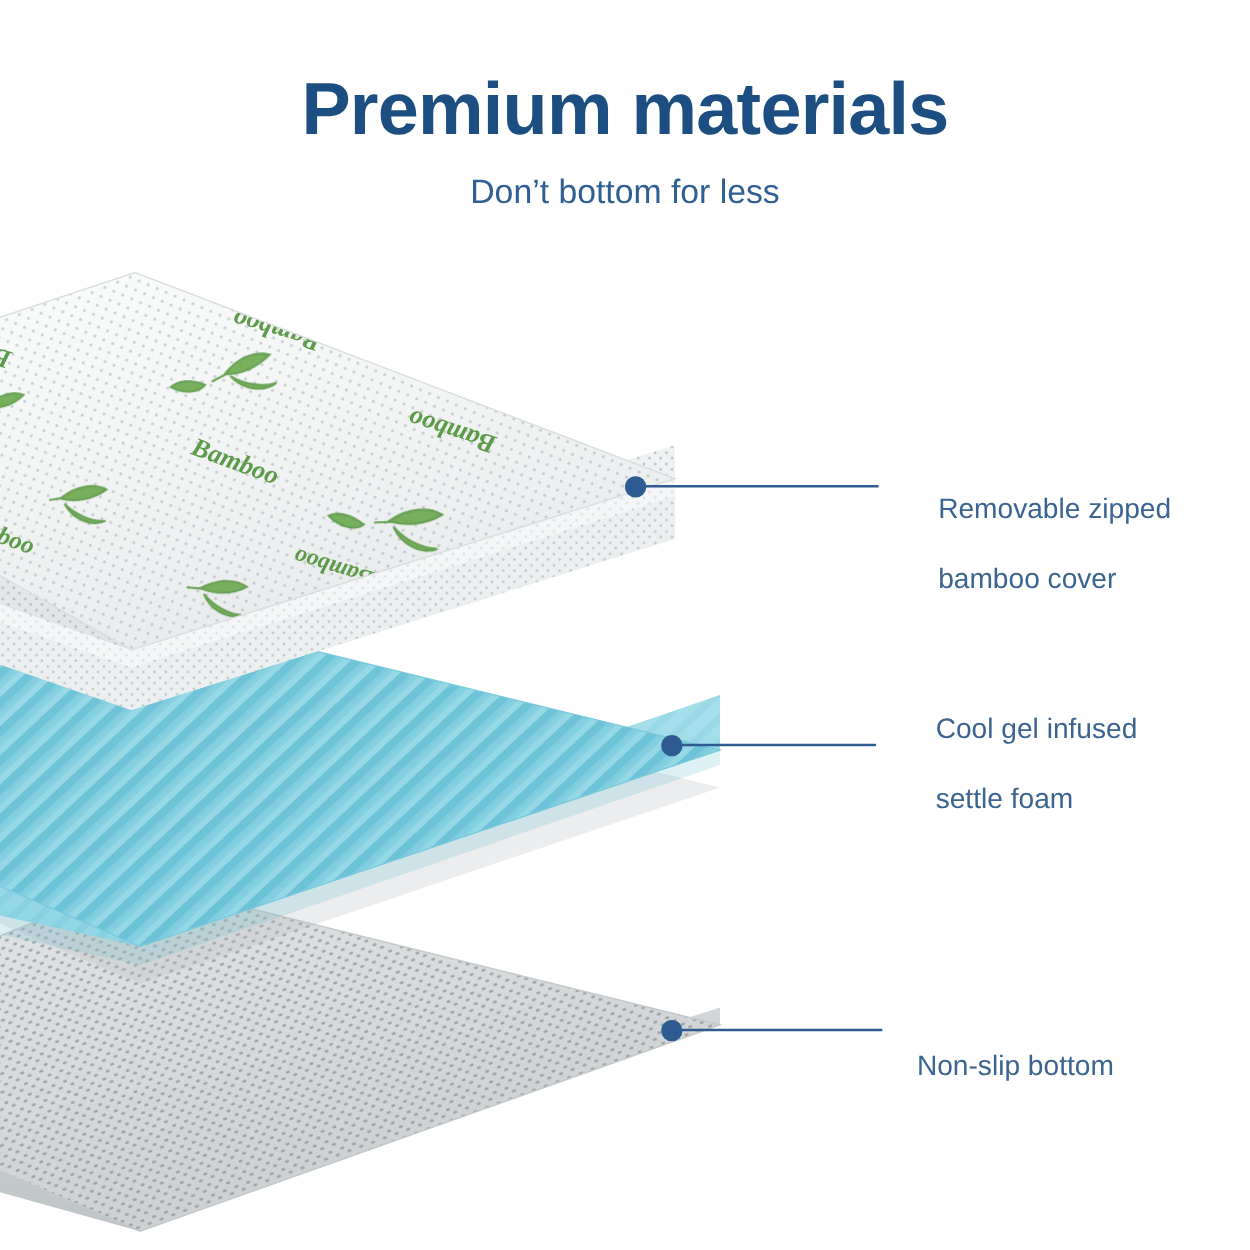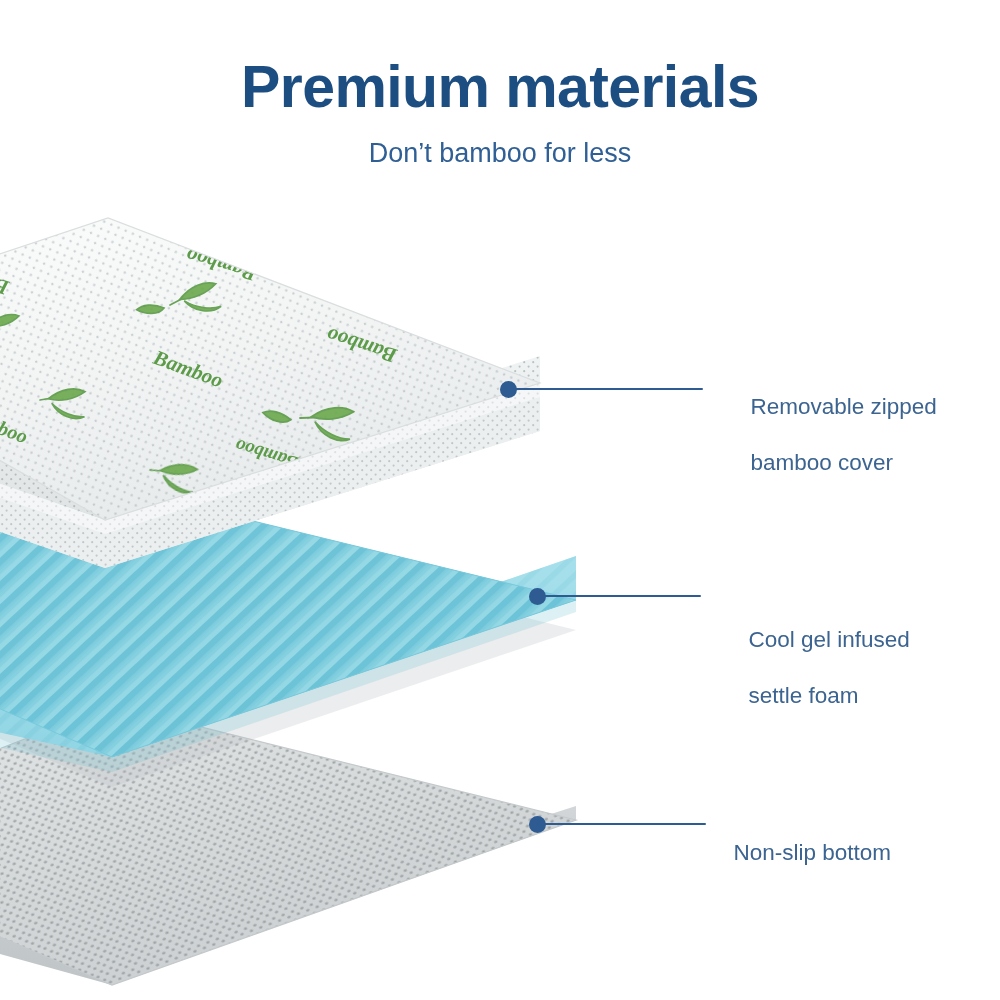--- a/index.html
+++ b/index.html
@@ -259,38 +259,38 @@
           </g>
         </g>
       </g>
       <polygon points="-230,330 108,218 540,383 105,520" fill="none" stroke="#dadedf" stroke-width="1.2"></polygon>
     </g>
   </svg>
 </div>
 
 <div id="header">
   <h1 id="page-title">Premium materials</h1>
-  <p id="page-subtitle">Don’t bamboo for less</p>
+  <p id="page-subtitle">Don’t bottom for less</p>
 </div>
 
 <div id="callouts">
 
   <div>
     <div class="callout-dot" style="left:500px; top:381px;"></div>
     <div class="callout-line" style="left:508px; top:388px; width:195px;"></div>
     <div class="callout-label" style="left:713px; top:365px;">
       <span>Removable zipped</span><br>
       <span>bamboo cover</span>
     </div>
   </div>
 
   <div>
     <div class="callout-dot" style="left:529px; top:588px;"></div>
     <div class="callout-line" style="left:537px; top:595px; width:164px;"></div>
-    <div class="callout-label" style="left:711px; top:598px;">
+    <div class="callout-label" style="left:711px; top:541px;">
       <span>Cool gel infused</span><br>
       <span>settle foam</span>
     </div>
   </div>
 
   <div>
     <div class="callout-dot" style="left:529px; top:816px;"></div>
     <div class="callout-line" style="left:537px; top:823px; width:169px;"></div>
     <div class="callout-label" style="left:696px; top:811px;">
       <span>Non-slip bottom</span>

